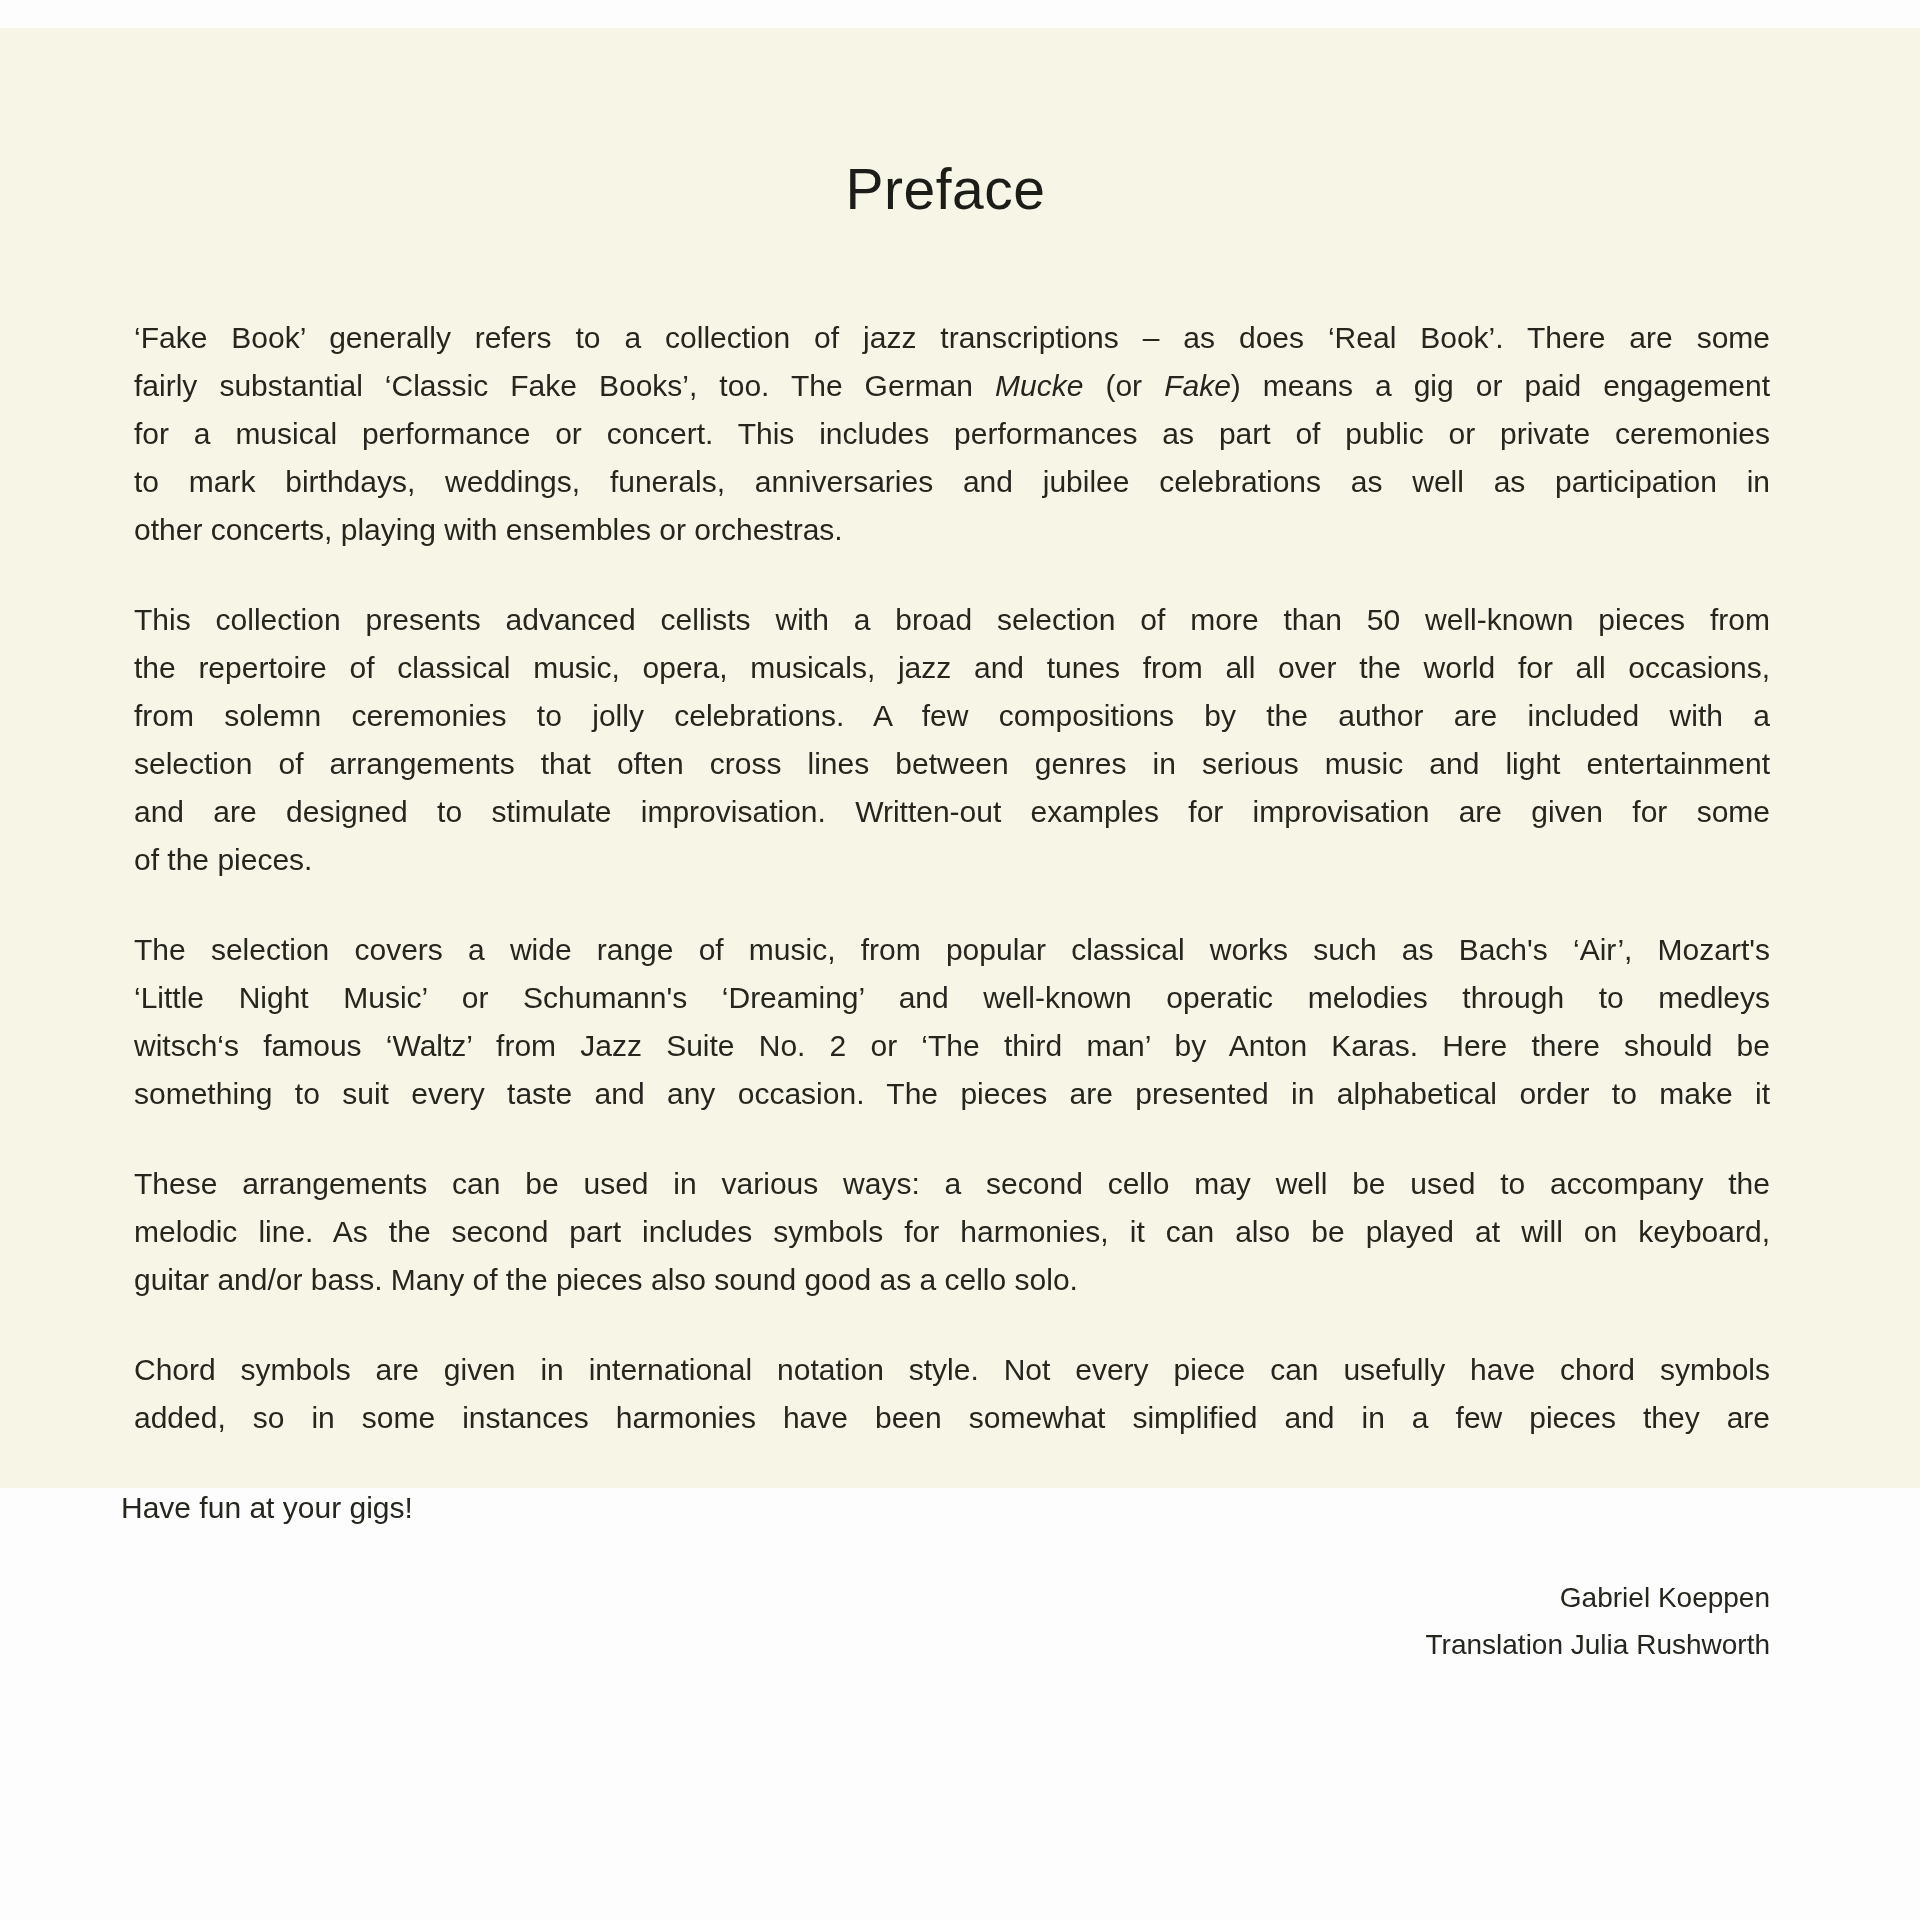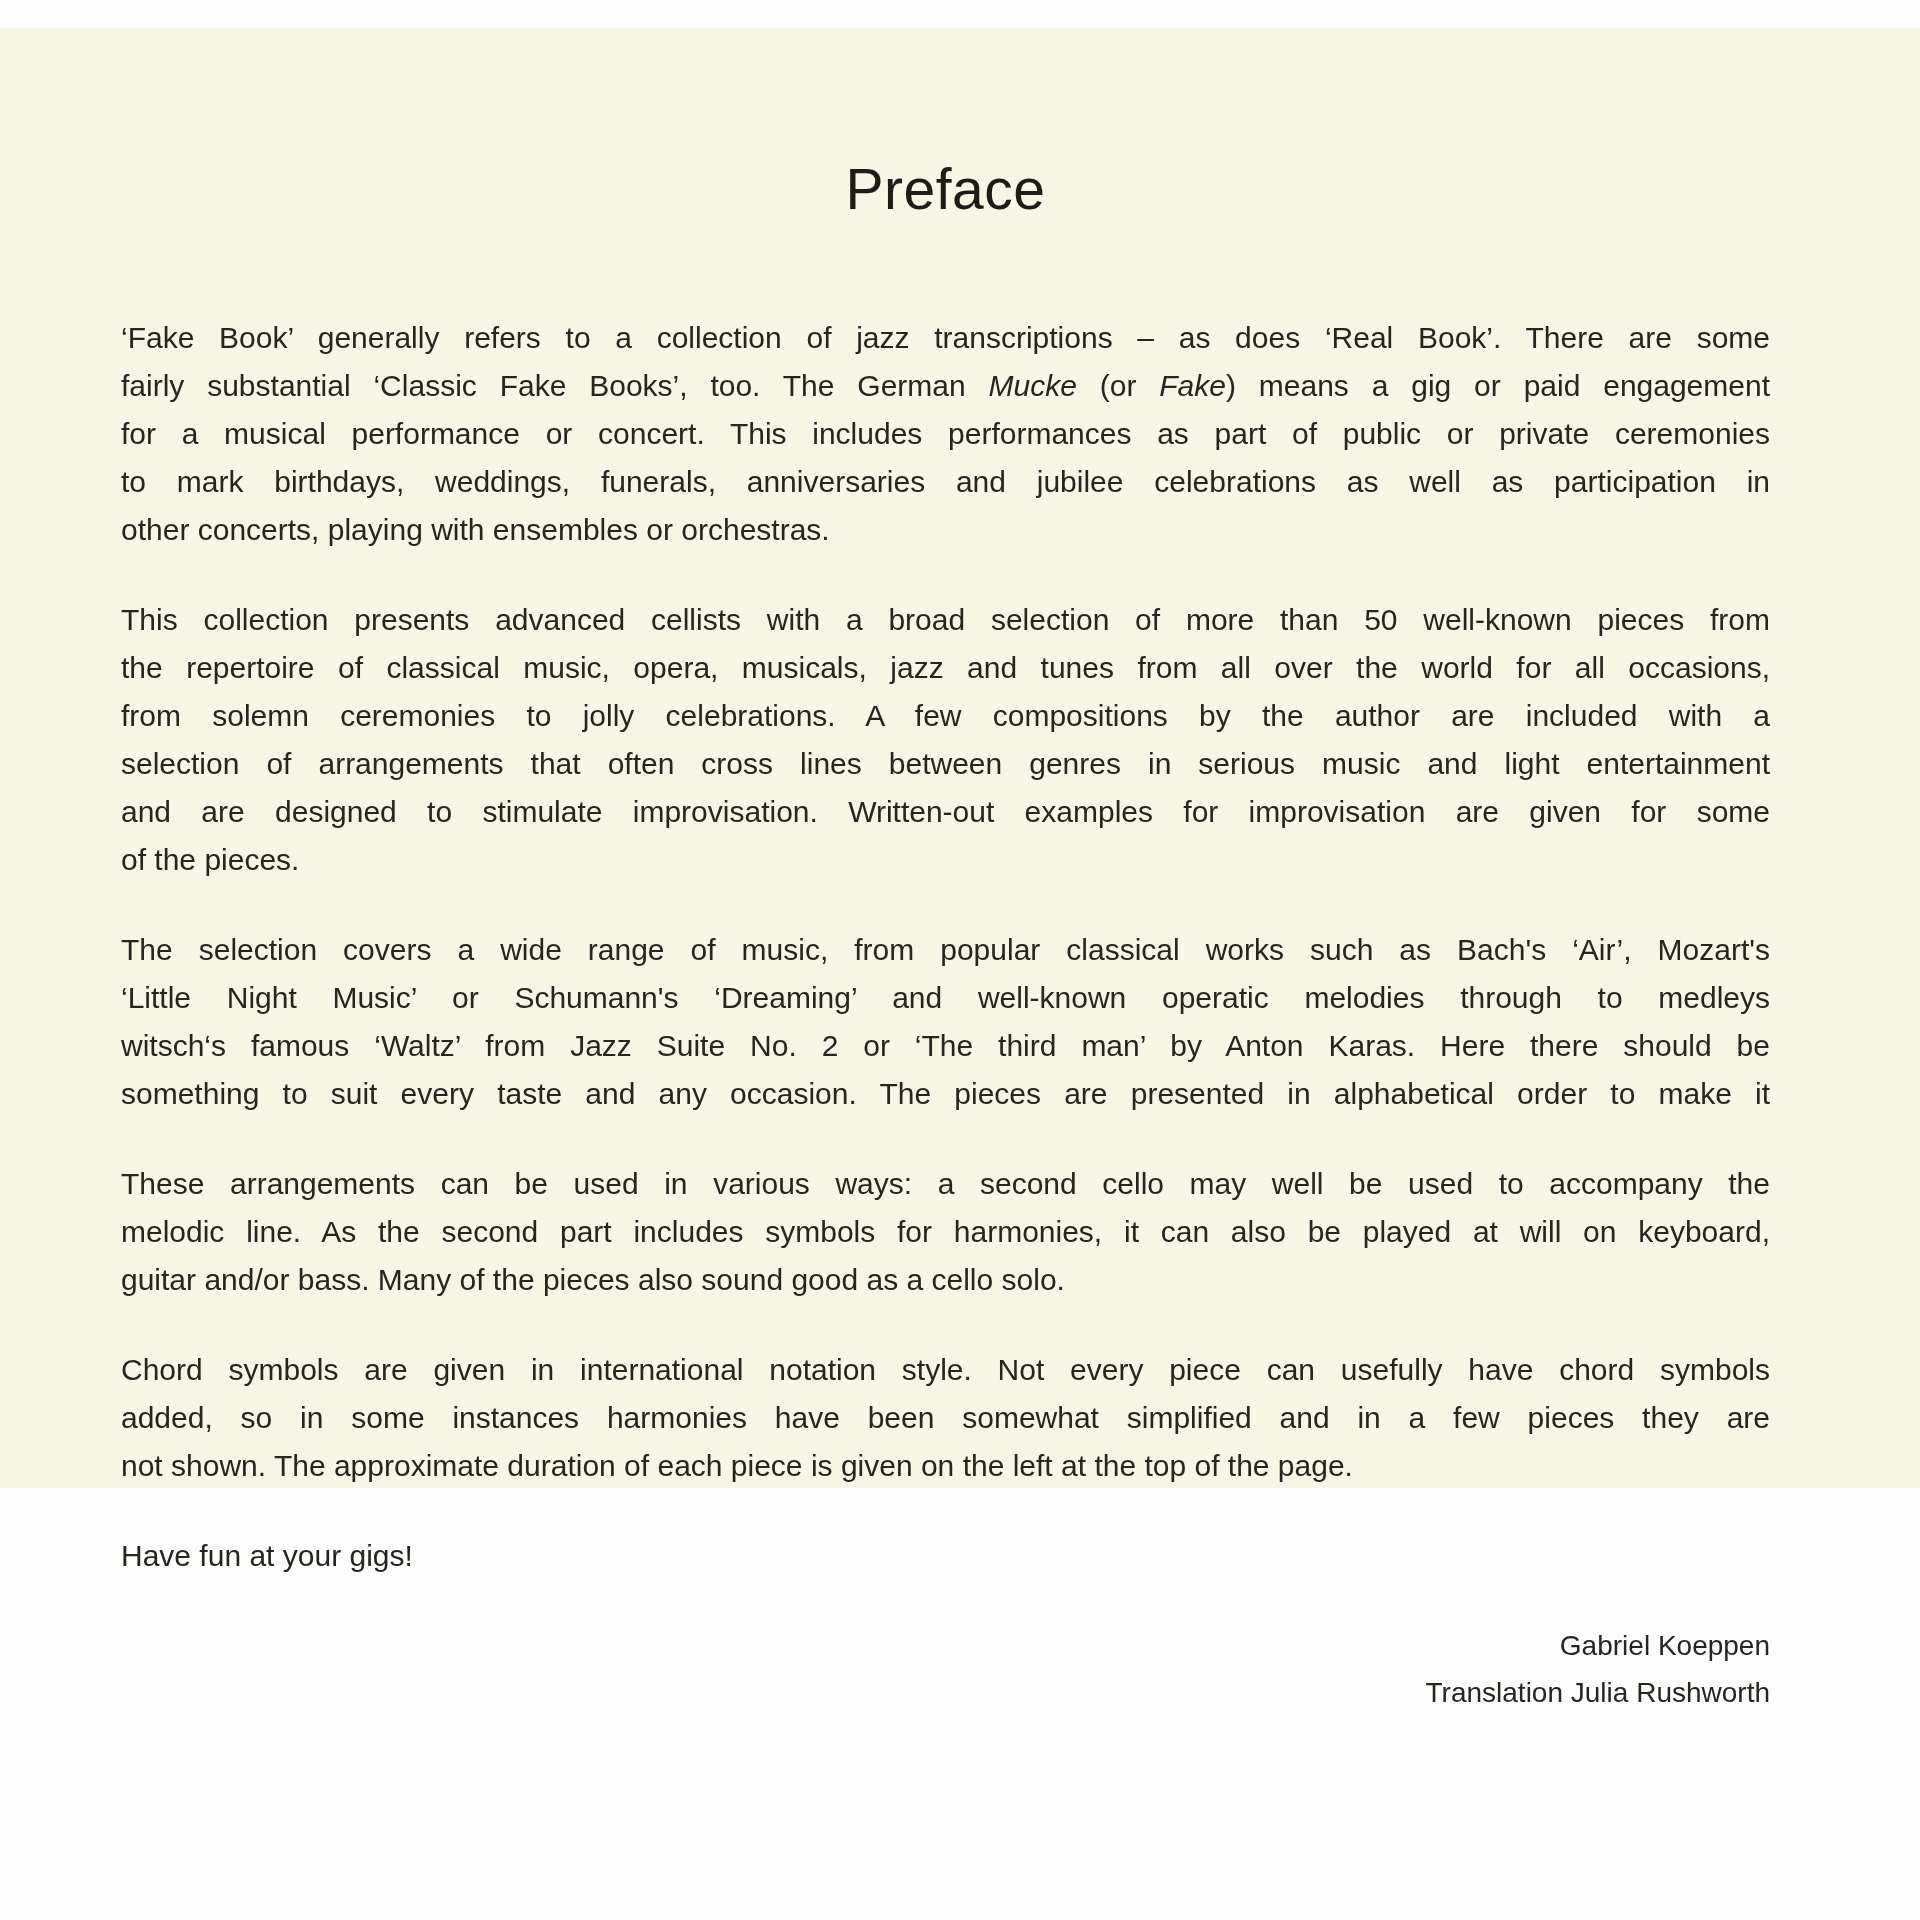--- a/index.html
+++ b/index.html
@@ -32,21 +32,21 @@
     font-weight: 400;
     letter-spacing: 0.5px;
     color: var(--title-text, #1d1d18);
     margin: 0 0 92px 0;
   }
   .body-text {
     font-size: 30px;
     line-height: 48px;
   }
   .paragraph {
-    margin: 0 0 42px 0;
+    margin: 0 0 42px 13px;
   }
   .line {
     text-align: justify;
     text-align-last: justify;
     white-space: nowrap;
   }
   .line.last {
     text-align-last: left;
   }
   .closing {
@@ -92,21 +92,20 @@
               <div class="line">something to suit every taste and any occasion. The pieces are presented in alphabetical order to make it</div>
             </div>
             <div class="paragraph">
               <div class="line">These arrangements can be used in various ways: a second cello may well be used to accompany the</div>
               <div class="line">melodic line. As the second part includes symbols for harmonies, it can also be played at will on keyboard,</div>
               <div class="line last">guitar and/or bass. Many of the pieces also sound good as a cello solo.</div>
             </div>
             <div class="paragraph">
               <div class="line">Chord symbols are given in international notation style. Not every piece can usefully have chord symbols</div>
               <div class="line">added, so in some instances harmonies have been somewhat simplified and in a few pieces they are</div>
-              <div class="line last">not shown. The approximate duration of each piece is given on the left at the top of the page.</div>
             </div>
           </div>
         <div class="closing">Have fun at your gigs!</div>
         <div class="signature">
           <div>Gabriel Koeppen</div>
           <div>Translation Julia Rushworth</div>
         </div>
       </div>
     </div>
   </div>

